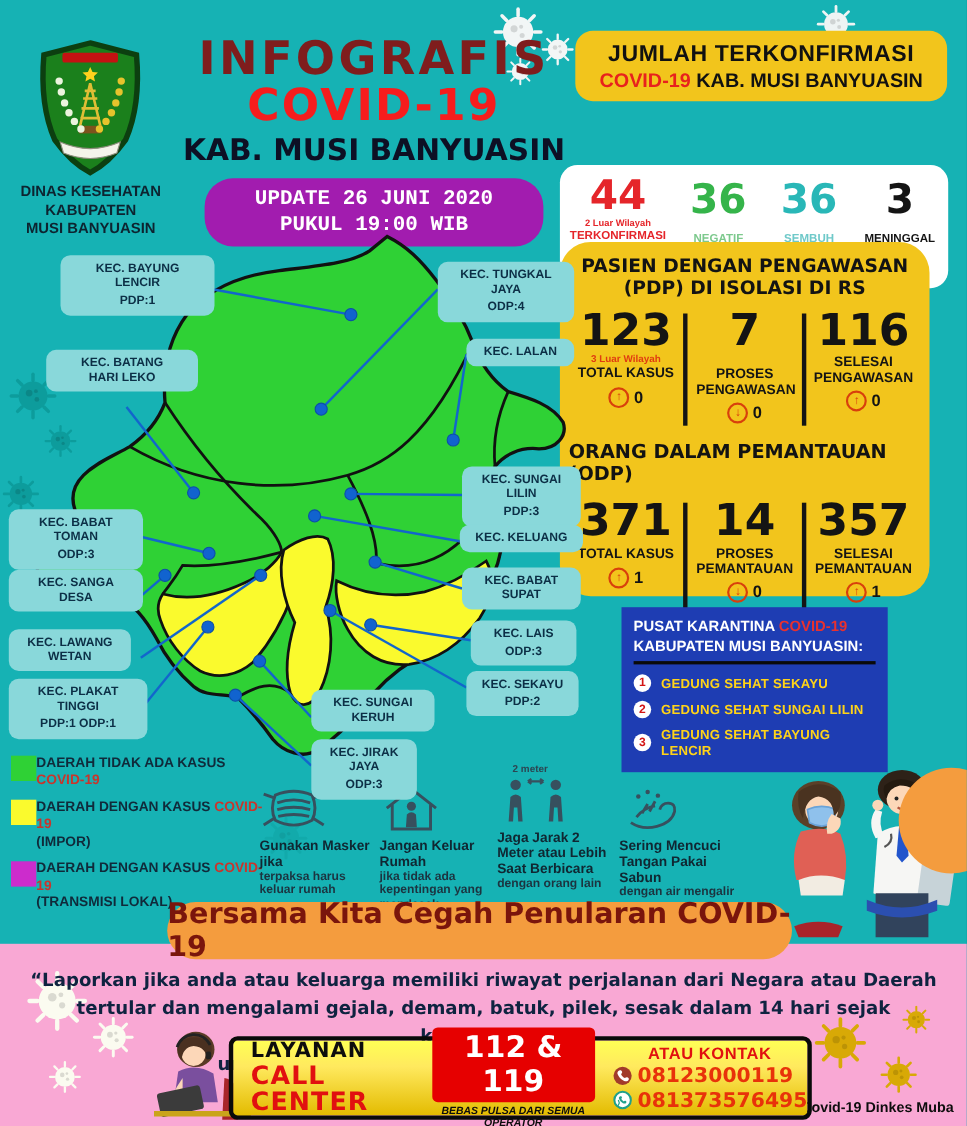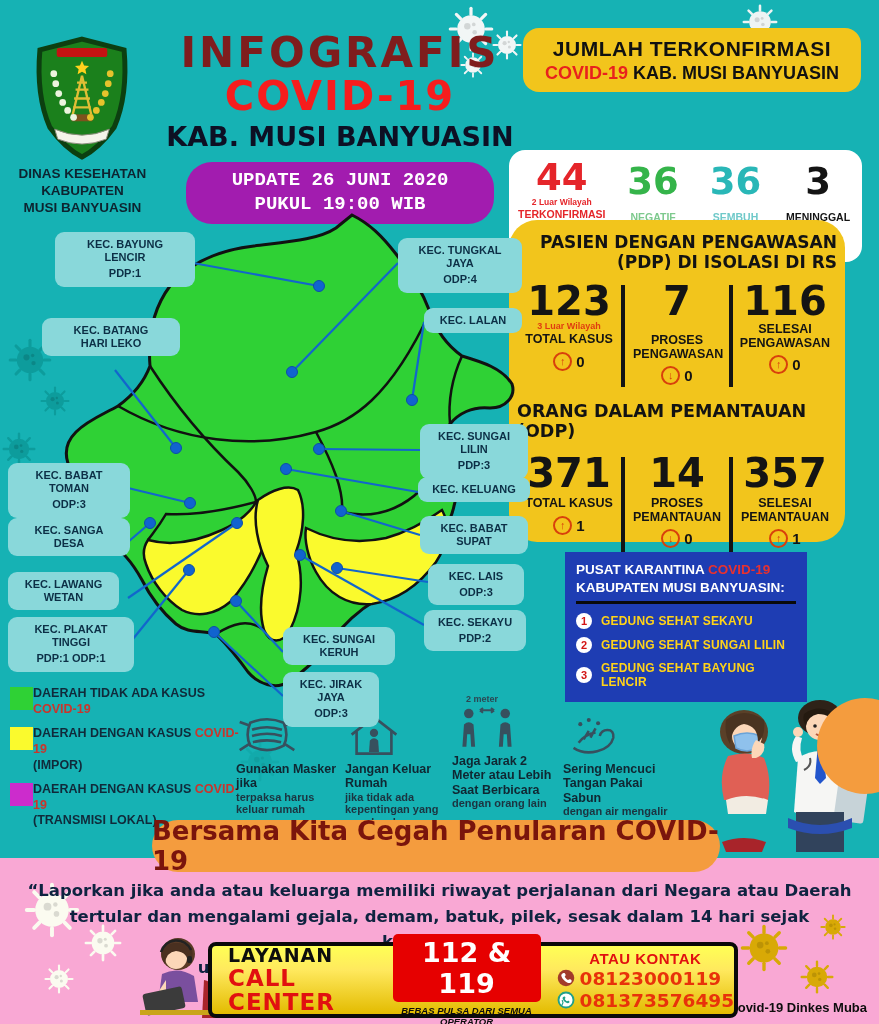--- a/index.html
+++ b/index.html
@@ -37,21 +37,21 @@
   .clabel{font-size:10.5px;font-weight:800;line-height:1.1;margin-top:2px;}
   .clabel.red{color:#e5252a;} .clabel.green{color:#7dc98d;} .clabel.teal{color:#6fc9c9;} .clabel.black{color:#141414;}
   .cdelta{margin-top:3px;font-weight:800;color:#111;font-size:14px;
       display:flex;align-items:center;justify-content:center;gap:4px;}
   .acirc{display:inline-flex;width:15px;height:15px;border:2.5px solid #111;border-radius:50%;
       align-items:center;justify-content:center;font-size:11px;font-weight:800;color:#111;line-height:1;}
   .acirc.hot{border-color:#d8400c;color:#d8400c;}
 
   .yellow-panel{left:509px;top:220px;width:336px;height:322px;background:#f2c51c;
       border-radius:28px;box-sizing:border-box;padding:12px 8px;}
-  .ptitle{text-align:right;font-weight:800;color:#131313;font-size:17px;line-height:1.2;
+  .ptitle{text-align:center;font-weight:800;color:#131313;font-size:17px;line-height:1.2;
       font-family:"DejaVu Sans",sans-serif;}
   .prow{display:flex;margin-top:8px;}
   .pstat{flex:1;text-align:center;}
   .psep{width:4px;background:#141414;height:102px;margin-top:4px;}
   .pnum{font-size:40px;font-weight:800;color:#141414;line-height:1;font-family:"DejaVu Sans",sans-serif;}
   .pnote{font-size:9px;font-weight:800;color:#e03c10;}
   .plabel{font-size:12.5px;font-weight:800;color:#141414;line-height:1.1;margin-top:2px;}
   .pdelta{margin-top:5px;font-weight:800;color:#141414;font-size:15px;
       display:flex;align-items:center;justify-content:center;gap:4px;}
   .otitle{text-align:left;font-weight:800;color:#131313;font-size:17.5px;margin-top:14px;

